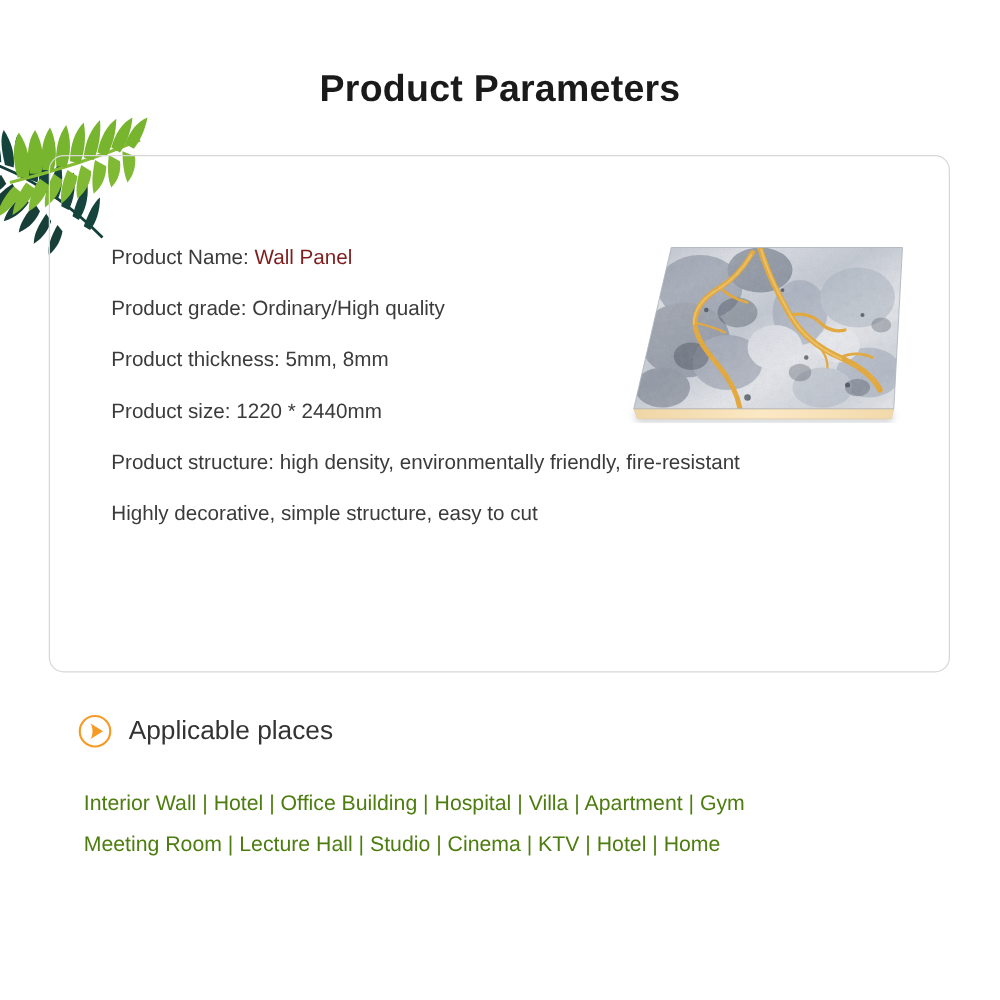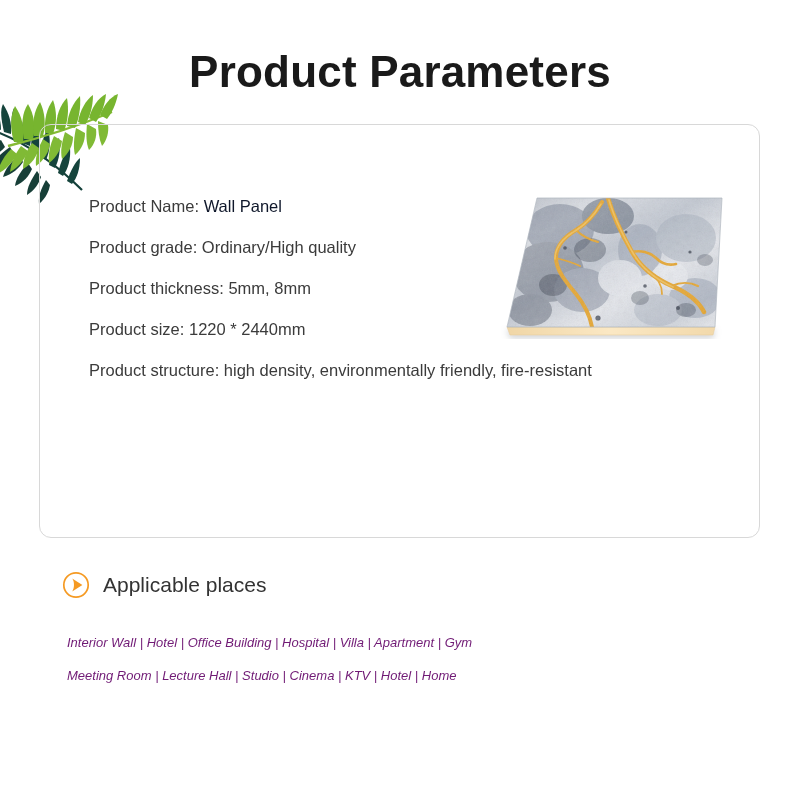--- a/index.html
+++ b/index.html
@@ -16,21 +16,21 @@
     -webkit-font-smoothing: antialiased;
   }
 
   
   .page-title {
     position: absolute;
     left: 0;
     top: 52px;
     width: 800px;
     text-align: center;
-    font-size: 44px;
+    font-size: 30px;
     font-weight: bold;
     color: #1a1a1a;
     letter-spacing: 0.2px;
     line-height: 40px;
   }
 
   
   .spec-card {
     position: absolute;
     left: 39px;
@@ -50,21 +50,21 @@
     top: 186px;
     width: 600px;
   }
   .spec-line {
     font-size: 16.5px;
     color: #3b3b3b;
     line-height: 41px;
     white-space: nowrap;
   }
   .spec-line .value-accent {
-    color: #0f172a;
+    color: #7f1d1d;
     font-weight: 500;
   }
 
   
   .product-image-wrap {
     position: absolute;
     left: 490px;
     top: 190px;
     width: 245px;
     height: 160px;
@@ -104,25 +104,24 @@
   .places-title {
     font-size: 21px;
     color: #333333;
     line-height: 28px;
   }
   .places-list {
     margin-top: 26px;
     margin-left: 5px;
   }
   .places-line {
-    font-size: 13px;
-    color: #701a75;
+    font-size: 17px;
+    color: #4d7c0f;
     line-height: 33px;
     white-space: nowrap;
-    font-style: italic;
   }
 </style>
 </head>
 <body>
 
 <div class="page-title">Product Parameters</div>
 
 <div class="palm-decor">
   <svg width="135" height="130" viewBox="0 0 135 130" xmlns="http://www.w3.org/2000/svg">
     <g id="dark-frond">
@@ -192,20 +191,23 @@
     <span>Product thickness: </span>
     <span>5mm, 8mm</span>
   </div>
   <div class="spec-line">
     <span>Product size: </span>
     <span>1220 * 2440mm</span>
   </div>
   <div class="spec-line">
     <span>Product structure: </span>
     <span>high density, environmentally friendly, fire-resistant</span>
+  </div>
+  <div class="spec-line">
+    <span>Highly decorative, simple structure, easy to cut</span>
   </div>
 </div>
 
 <div class="product-image-wrap">
   <svg width="245" height="160" viewBox="0 0 245 160" xmlns="http://www.w3.org/2000/svg">
     <defs>
       <clipPath id="panelClip">
         <polygon points="47,8 232,8 225,137 17,137"></polygon>
       </clipPath>
       <linearGradient id="marbleBase" x1="0" y1="0" x2="1" y2="1">

